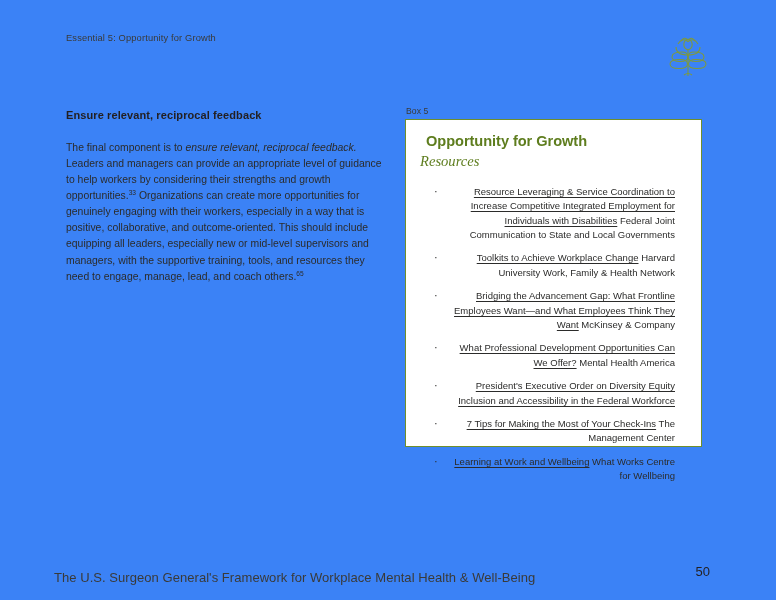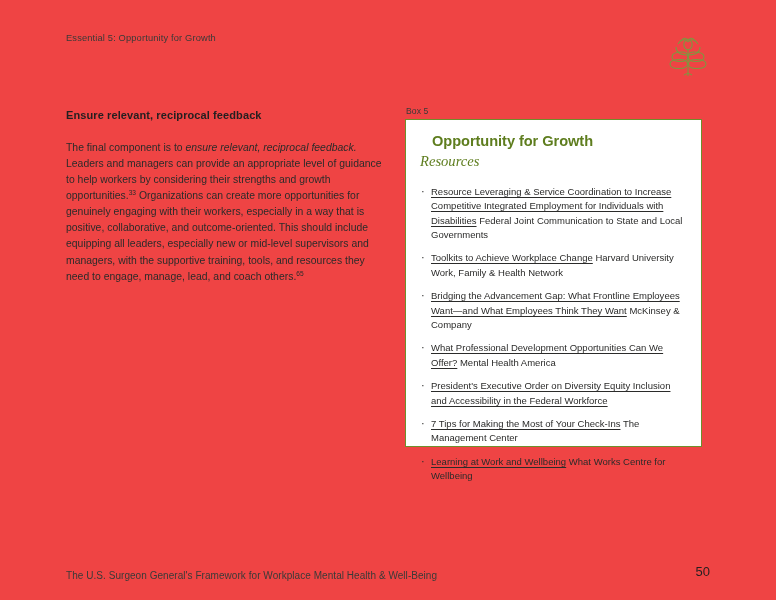--- a/index.html
+++ b/index.html
@@ -12,21 +12,21 @@
     height: 600px;
     position: relative;
     font-family: "Liberation Sans", sans-serif;
     color: #231f20;
     overflow: hidden;
   }
 
   .page {
     position: absolute;
     inset: 0;
-    background: #ef4444;
+    background: #3b82f6;
   }
 
   
   .running-head {
     position: absolute;
     left: 66px;
     top: 33px;
     font-size: 9.3px;
     letter-spacing: 0.15px;
     color: #3a3a38;
@@ -89,36 +89,37 @@
     border: 1.3px solid #6f8f2b;
     box-sizing: border-box;
     padding: 13px 13px 0 14px;
     background: #ffffff;
   }
   .box-title {
     font-size: 14.6px;
     font-weight: bold;
     color: #5e7d1e;
     line-height: 1.2;
-    margin: 0 0 1px 12px;
+    margin: 0 0 1px 6px;
     letter-spacing: -0.05px;
   }
   .box-subtitle {
     font-family: "Liberation Serif", serif;
     font-style: italic;
     font-size: 14.6px;
     color: #5e7d1e;
     line-height: 1.25;
     margin: 0 0 15px 0;
   }
 
   ul.resource-list {
     list-style: none;
-    margin: 0;
+    margin: 13px;
     padding: 0;
+    text-align: right;
   }
   ul.resource-list li {
     position: relative;
     padding-left: 11px;
     margin-bottom: 9px;
     font-size: 9.5px;
     line-height: 14.4px;
     color: #2b2b2a;
     letter-spacing: 0.01px;
   }
@@ -136,23 +137,23 @@
   .res-link {
     text-decoration: underline;
     text-underline-offset: 1.6px;
     color: #2b2b2a;
   }
   .res-src {
     text-decoration: none;
   }
   .footer-text {
     position: absolute;
-    left: 66px;
+    left: 54px;
     top: 570px;
-    font-size: 10px;
+    font-size: 13px;
     color: #3a3a38;
     letter-spacing: 0.05px;
   }
   .footer-page {
     position: absolute;
     right: 66px;
     top: 564px;
     font-size: 13px;
     color: #231f20;
     font-weight: normal;

